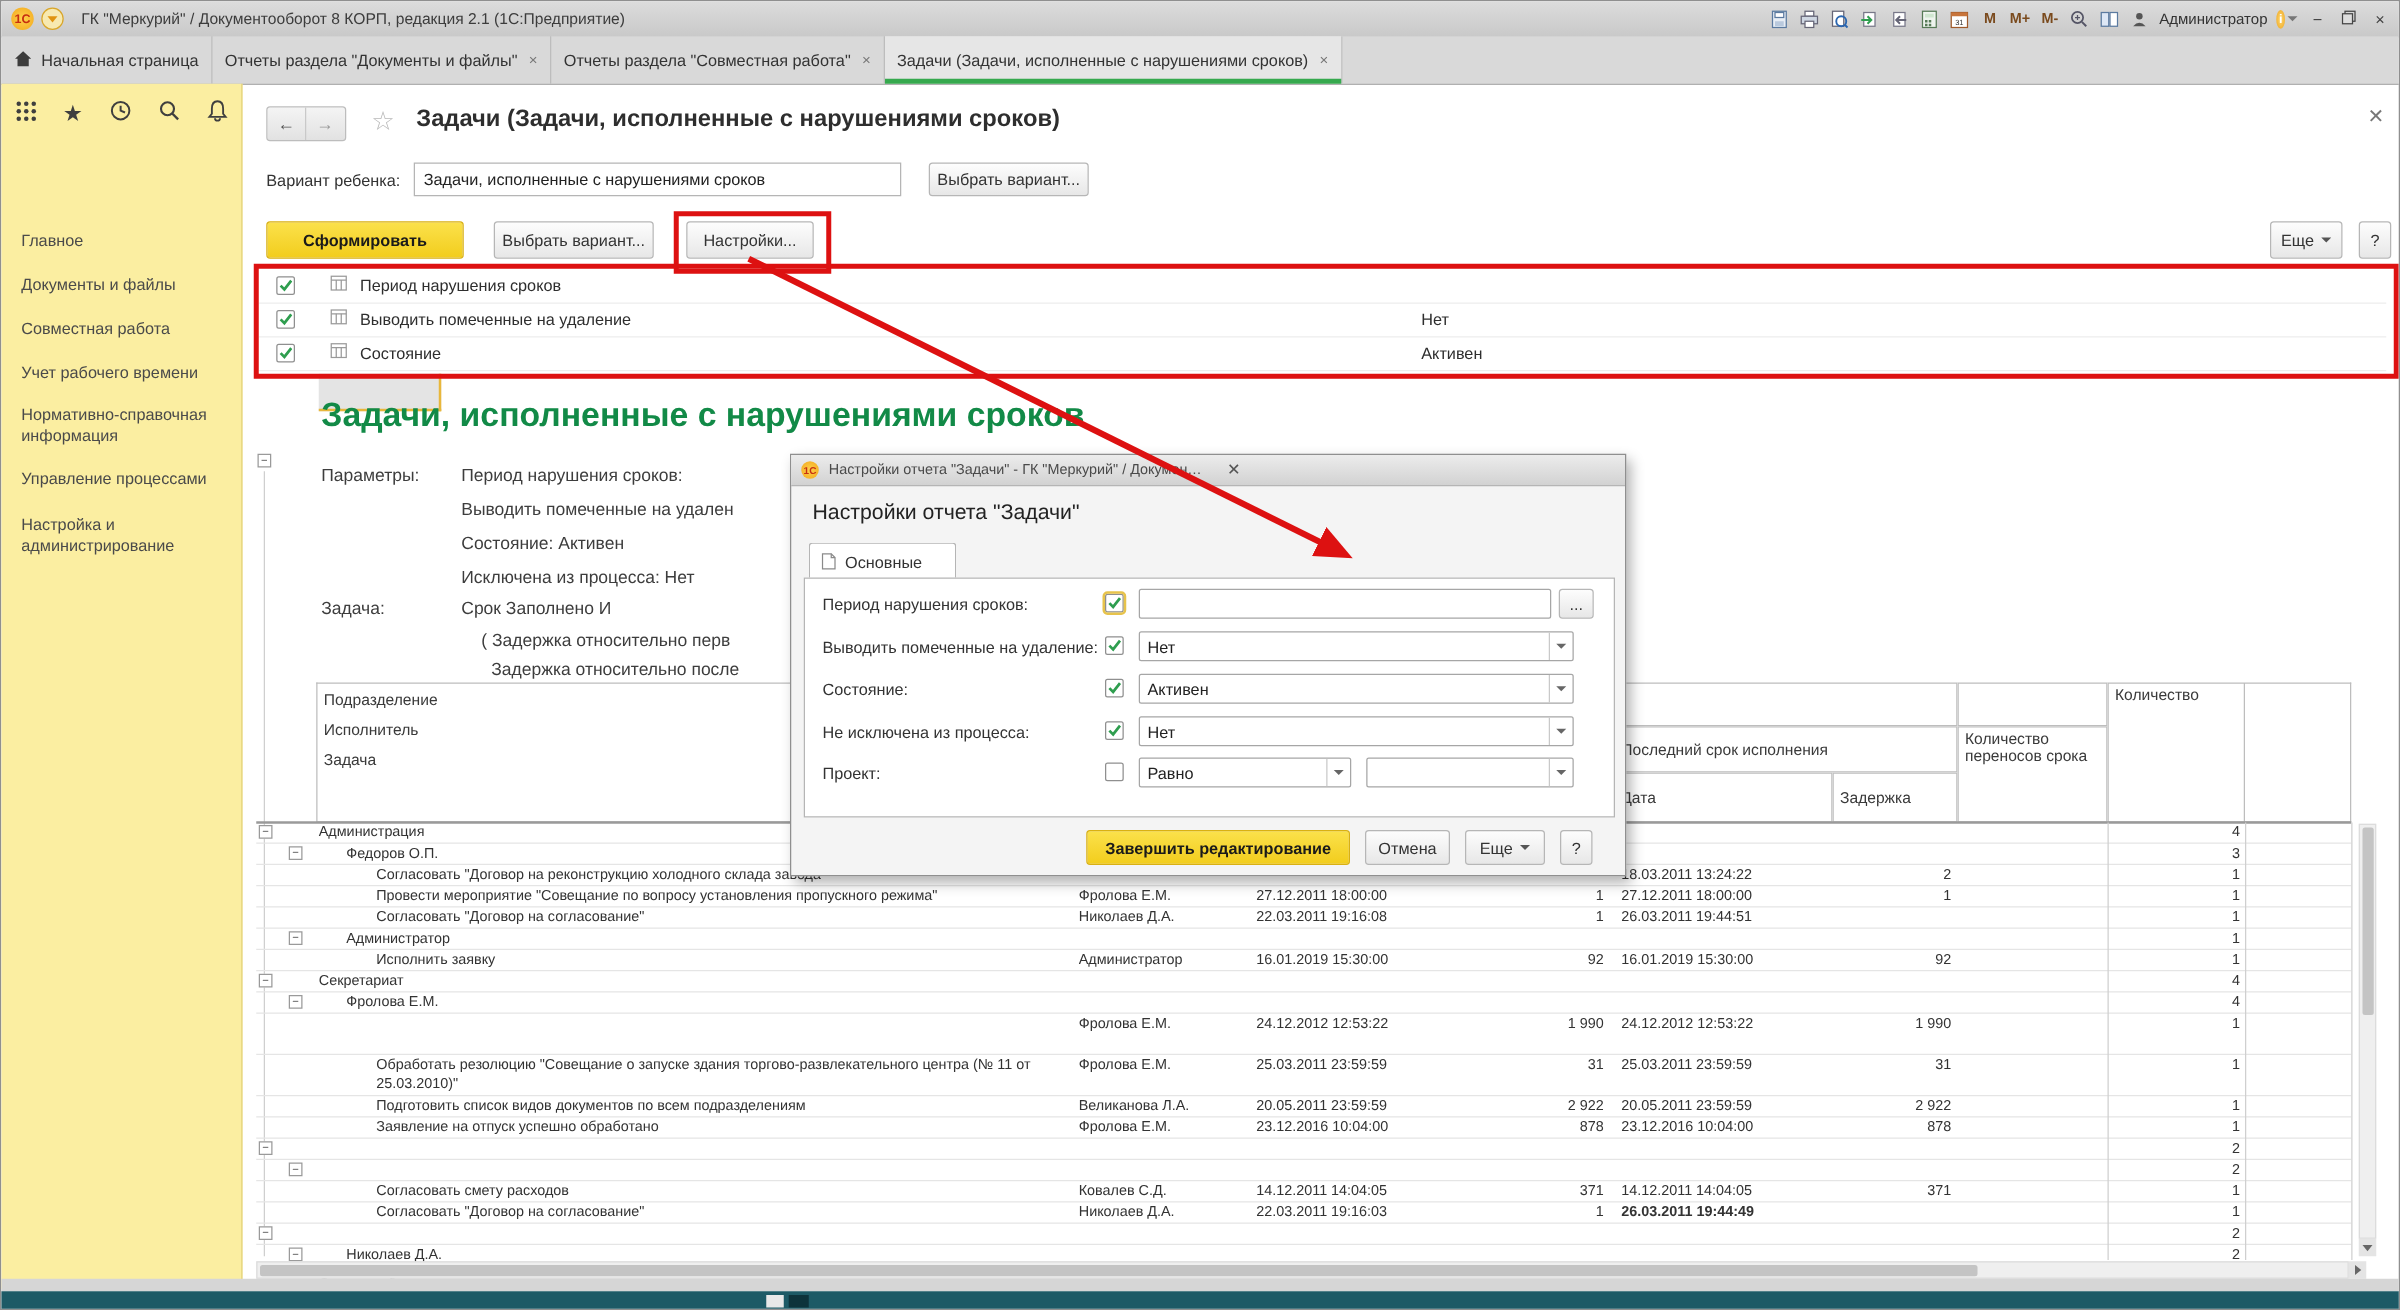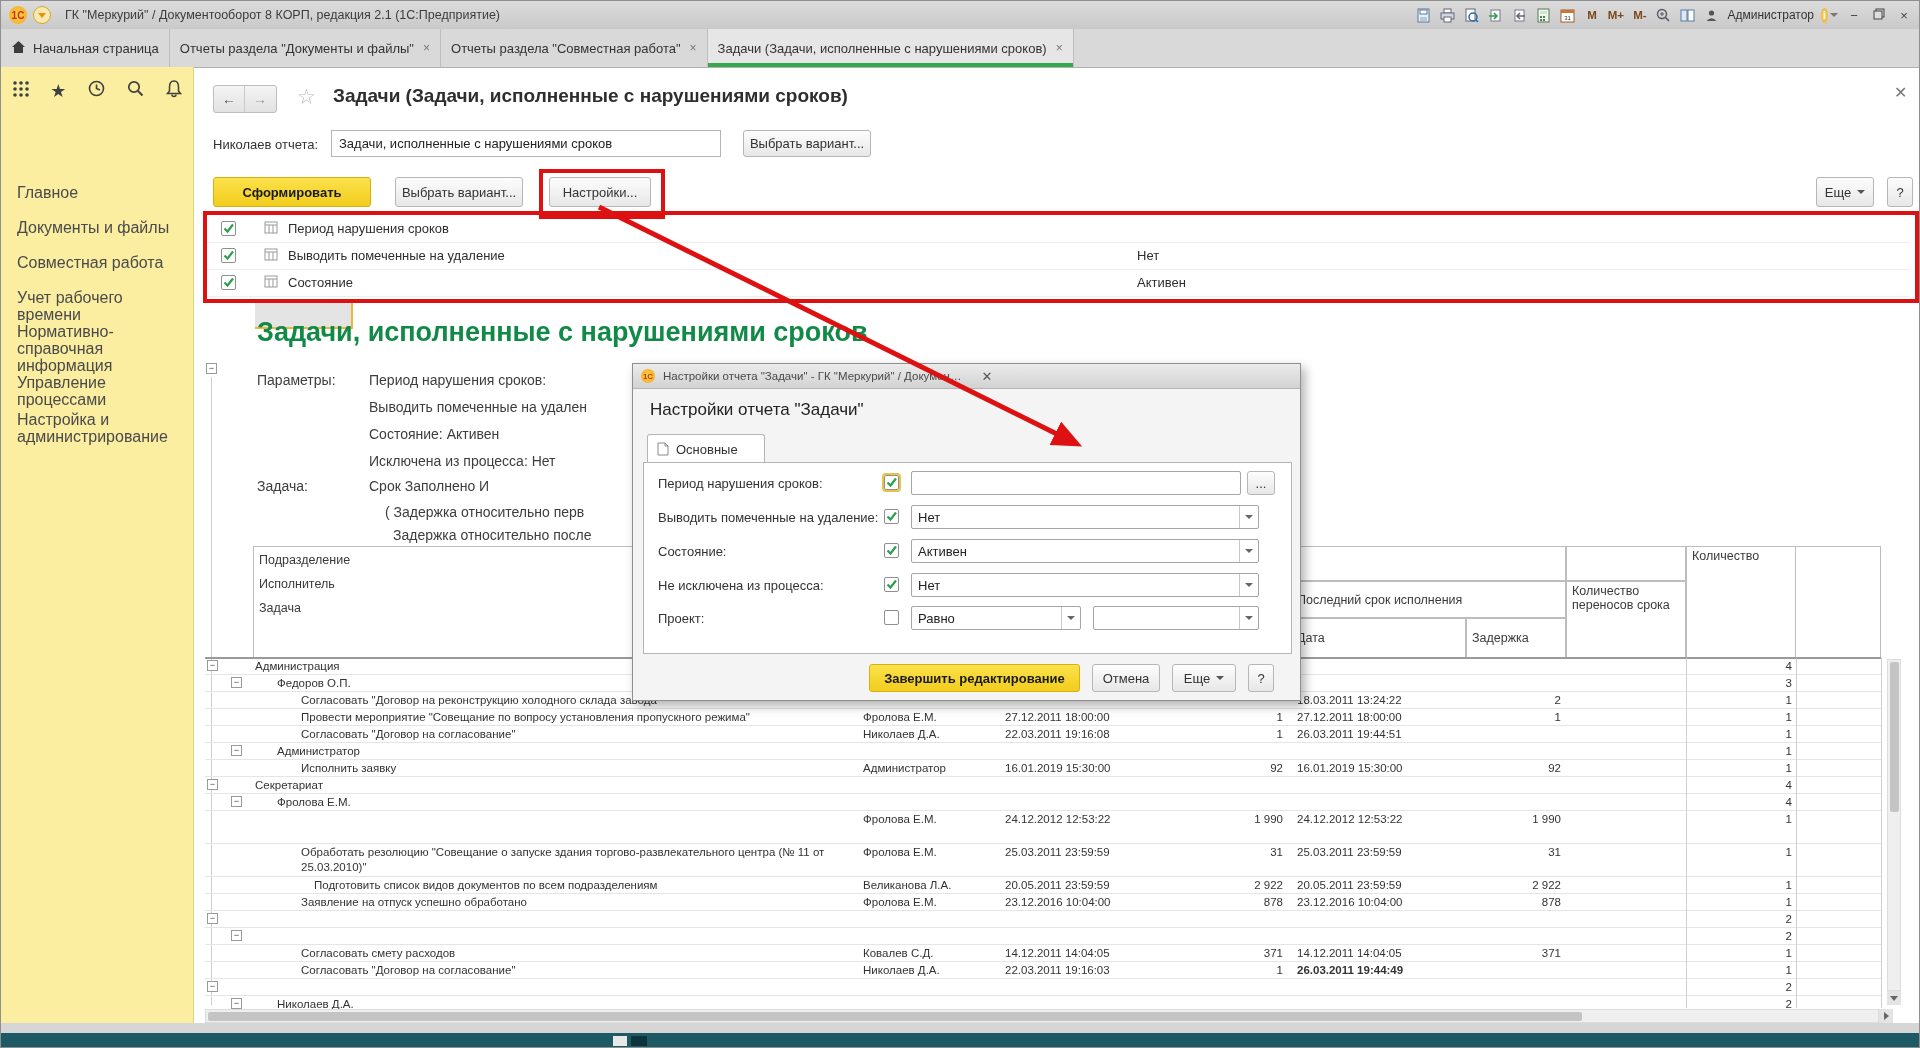--- a/index.html
+++ b/index.html
@@ -13,21 +13,21 @@
   .mtxt{color:#7a4a1d;font-weight:bold;font-size:11.5px;}
   .userlbl{font-size:12px;color:#333;}
   .winbtn{font-size:13px;color:#444;width:18px;text-align:center;}
   #tabbar{position:absolute;left:0;top:28px;width:1920px;height:38px;background:#d9d9d9;border-bottom:1px solid #b0b0b0;display:flex;}
   .tab{height:38px;display:flex;align-items:center;padding:0 10px;border-right:1px solid #bdbdbd;font-size:13px;color:#333;box-sizing:border-box;position:relative;white-space:nowrap;}
   .tab.active{background:#e6e6e6;}
   .tab.active::after{content:"";position:absolute;left:0;right:0;bottom:0;height:4px;background:#36a94e;}
   .tabx{margin-left:9px;color:#777;font-size:12px;}
   #sidebar{position:absolute;left:0;top:66px;width:192px;height:964px;background:#fbeea1;border-right:1px solid #e3d27a;}
   .sbicons{position:absolute;left:10px;top:12px;width:172px;display:flex;justify-content:space-between;align-items:center;}
-  .sbitem{position:absolute;left:16px;width:162px;font-size:16px;color:#4a4a4a;line-height:17px;cursor:default;}
+  .sbitem{position:absolute;left:16px;width:162px;font-size:13px;color:#4a4a4a;line-height:17px;cursor:default;}
   .navbtns{position:absolute;left:212px;top:84px;width:62px;height:26px;background:linear-gradient(#f4f4f4,#e2e2e2);border:1px solid #bdbdbd;border-radius:3px;display:flex;}
   .navbtns div{width:30px;display:flex;align-items:center;justify-content:center;font-size:14px;color:#555;}
   .star{position:absolute;left:296px;top:84px;font-size:21px;color:#b8b8b8;}
   .pagetitle{position:absolute;left:332px;top:84px;font-size:19px;font-weight:600;color:#2e2e2e;}
   .formclose{position:absolute;left:1893px;top:82px;font-size:16px;color:#777;}
   .lbl{font-size:13px;color:#333;position:absolute;}
   .inp{position:absolute;background:#fff;border:1px solid #b5b5b5;font-size:13px;color:#222;padding:0 7px;box-sizing:border-box;font-family:inherit;}
   .btn{position:absolute;display:flex;align-items:center;justify-content:center;background:linear-gradient(#fdfdfd,#e7e7e7);border:1px solid #b6b6b6;border-radius:3px;font-size:13px;color:#333;box-sizing:border-box;white-space:nowrap;}
   .ybtn{background:linear-gradient(#fbe14b,#f2cd1d);border:1px solid #d9b012;font-weight:bold;color:#1a1a1a;}
   .caret{display:inline-block;width:0;height:0;border-left:4px solid transparent;border-right:4px solid transparent;border-top:4px solid #555;margin-left:6px;}
@@ -222,21 +222,21 @@
   </div>
 
   <div class="navbtns">
     <div style="border-right:1px solid #c9c9c9;">←</div>
     <div style="color:#999;">→</div>
   </div>
   <div class="star">☆</div>
   <div class="pagetitle">Задачи (Задачи, исполненные с нарушениями сроков)</div>
   <div class="formclose">✕</div>
 
-  <div class="lbl" style="left:212px;top:136px;">Николаев отчета:</div>
+  <div class="lbl" style="left:212px;top:136px;">Вариант ребенка:</div>
   <input class="inp" style="left: 330px; top: 129px; width: 390px; height: 27px;" value="Задачи, исполненные с нарушениями сроков">
   <div class="btn" style="left:742px;top:129px;width:128px;height:27px;">Выбрать вариант...</div>
 
   <div class="btn ybtn" style="left:212px;top:176px;width:158px;height:30px;">Сформировать</div>
   <div class="btn" style="left:394px;top:176px;width:128px;height:30px;">Выбрать вариант...</div>
   <div class="btn" style="left:548px;top:176px;width:102px;height:30px;">Настройки...</div>
   <div class="btn" style="left:1815px;top:176px;width:58px;height:30px;">
       <span>Еще</span>
       <span class="caret"></span>
     </div>
@@ -438,21 +438,21 @@
         <div class="tcell wrap" style="left: 48px; width: 558px; top: 1px; padding-left: 48px;">Обработать резолюцию "Совещание о запуске здания торгово-развлекательного центра (№ 11 от 25.03.2010)"</div>
         <div class="tcell" style="left: 658px; width: 136px; top: 1px;">Фролова Е.М.</div>
         <div class="tcell" style="left: 800px; width: 160px; top: 1px;">25.03.2011 23:59:59</div>
         <div class="tcell num" style="left: 958px; width: 120px; top: 1px;">31</div>
         <div class="tcell" style="left: 1092px; width: 168px; top: 1px;">25.03.2011 23:59:59</div>
         <div class="tcell num" style="left: 1258px; width: 98px; top: 1px;">31</div>
         <div class="tcell num" style="left: 1363px; width: 114px; top: 1px;"></div>
         <div class="tcell num" style="left: 1483px; width: 104px; top: 1px;">1</div>
       </div>
       <div class="trow" style="top: 876px; height: 17px;">
-        <div class="tcell" style="left: 61px; width: 558px; top: 1px; padding-left: 48px;">Подготовить список видов документов по всем подразделениям</div>
+        <div class="tcell" style="left: 48px; width: 558px; top: 1px; padding-left: 48px;">Подготовить список видов документов по всем подразделениям</div>
         <div class="tcell" style="left: 658px; width: 136px; top: 1px;">Великанова Л.А.</div>
         <div class="tcell" style="left: 800px; width: 160px; top: 1px;">20.05.2011 23:59:59</div>
         <div class="tcell num" style="left: 958px; width: 120px; top: 1px;">2 922</div>
         <div class="tcell" style="left: 1092px; width: 168px; top: 1px;">20.05.2011 23:59:59</div>
         <div class="tcell num" style="left: 1258px; width: 98px; top: 1px;">2 922</div>
         <div class="tcell num" style="left: 1363px; width: 114px; top: 1px;"></div>
         <div class="tcell num" style="left: 1483px; width: 104px; top: 1px;">1</div>
       </div>
       <div class="trow" style="top: 893px; height: 17px;">
         <div class="tcell" style="left: 48px; width: 558px; top: 1px; padding-left: 48px;">Заявление на отпуск успешно обработано</div>

